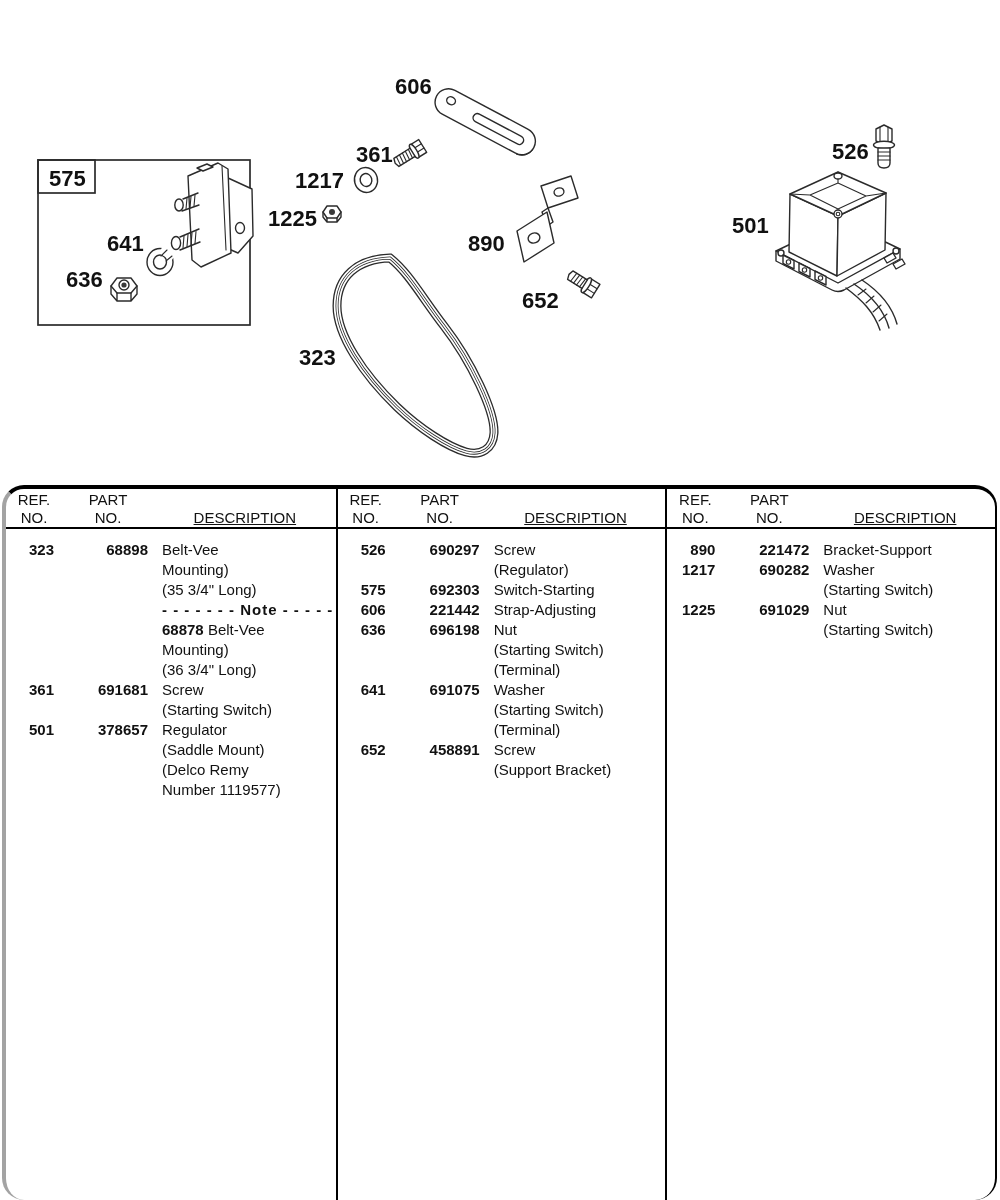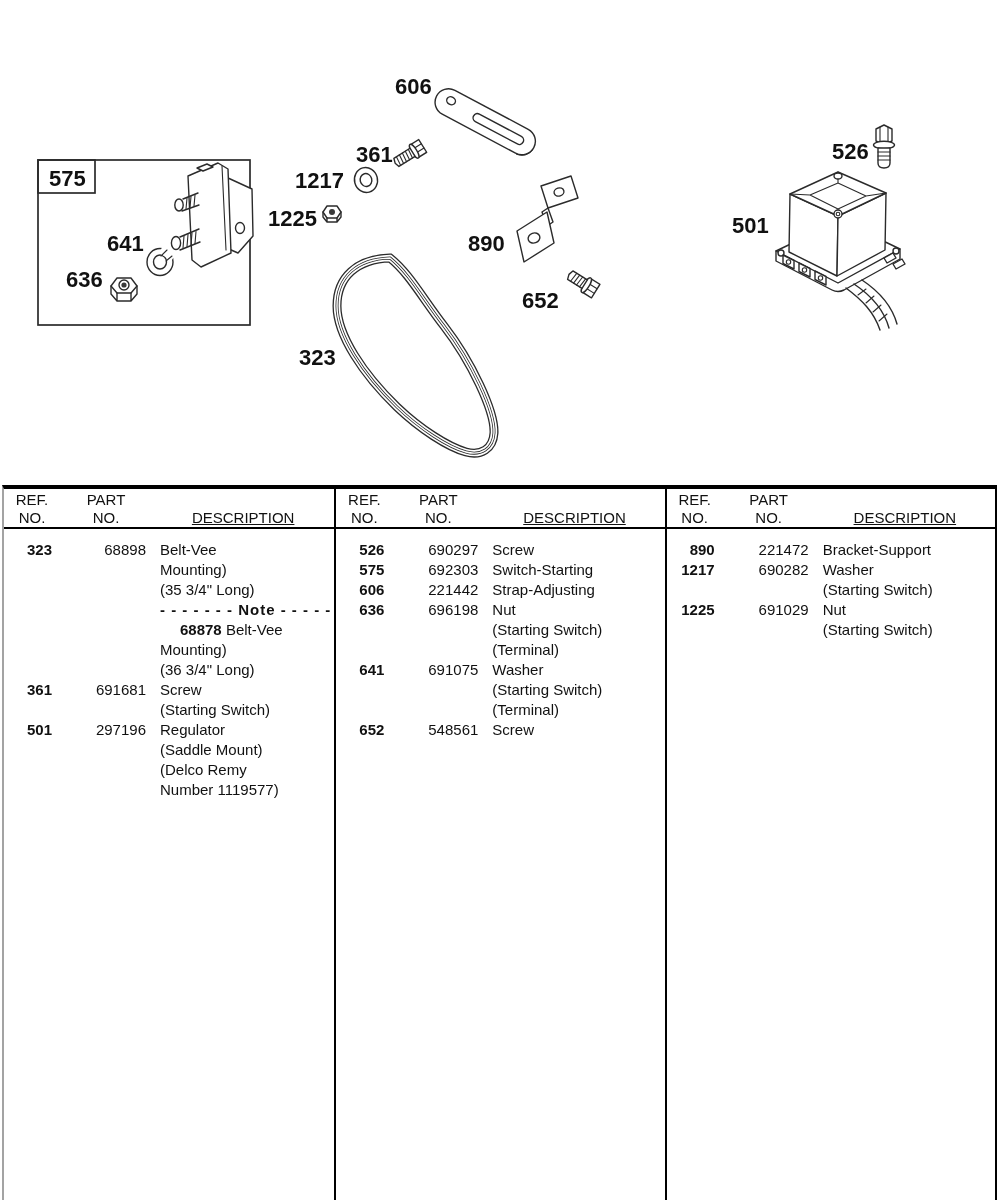--- a/index.html
+++ b/index.html
@@ -9,37 +9,37 @@
   
   .diagram { position:absolute; top:0; left:0; width:1000px; height:485px; }
   .diagram svg { display:block; }
   .plabel { font-family:"Liberation Sans", sans-serif; font-size:22px; font-weight:bold; fill:#111; }
   .ln   { fill:none; stroke:#2b2b2b; stroke-width:1.4; stroke-linejoin:round; stroke-linecap:round; }
   .lnw  { fill:#fff;  stroke:#2b2b2b; stroke-width:1.4; stroke-linejoin:round; }
   .thin { stroke-width:1.1; }
 
   
   .ptable { position:absolute; left:2px; right:3px; top:485px; bottom:0;
-            border-left:2px solid #a3a3a3; border-right:2px solid #000;
+            border-left:4px solid #a3a3a3; border-right:2px solid #000;
             border-top:4px solid #000;
-            display:grid; grid-template-columns:1fr 1fr 1fr; }
+            display:grid; grid-template-columns:1fr 1fr 1fr;border-radius:22px; }
   .pcol + .pcol { border-left:2px solid #000; }
   .phead { display:grid; grid-template-columns:56px 92px 1fr;
            height:36px; padding-top:2px; border-bottom:2px solid #000;
            font-size:15px; line-height:18px; }
   .ph-ref, .ph-part { text-align:center; }
   .ph-ref span, .ph-part span { display:block; }
   .ph-desc { align-self:end; text-align:center;text-decoration:underline; }
   .prows { padding-top:11px; font-size:15px; line-height:20px; }
   .prow  { display:grid; grid-template-columns:56px 92px 1fr; }
   .c-ref  { text-align:right; font-weight:bold; padding-right:8px; }
-  .c-part { text-align:right; font-weight:normal; padding-right:6px; }
+  .c-part { text-align:right; font-weight:bold; padding-right:6px; }
   .c-desc { padding-left:8px; }
   .c-desc.bold { font-weight:bold; letter-spacing:1px; }
-  .c-desc b { font-weight:bold;margin-left:20px; }
+  .c-desc b { font-weight:bold; }
 </style>
 </head>
 <body>
 
 <div class="diagram">
 <svg width="1000" height="485" viewBox="0 0 1000 485">
   <defs>
     <path id="beltpath" d="M 390,258 C 357,259 337,277 337,306 C 337,335 363,374 397,407 C 420,429 448,447 466,452 C 481,456 493,449 494,433 C 495,411 471,361 444,326 C 423,299 409,273 390,258 Z"></path>
   </defs>
 
@@ -236,21 +236,21 @@
           <span class="c-part">691681</span>
           <span class="c-desc">Screw</span>
         </div>
       <div class="prow">
           <span class="c-ref"></span>
           <span class="c-part"></span>
           <span class="c-desc">(Starting Switch)</span>
         </div>
       <div class="prow">
           <span class="c-ref">501</span>
-          <span class="c-part">297196</span>
+          <span class="c-part">378657</span>
           <span class="c-desc">Regulator</span>
         </div>
       <div class="prow">
           <span class="c-ref"></span>
           <span class="c-part"></span>
           <span class="c-desc">(Saddle Mount)</span>
         </div>
       <div class="prow">
           <span class="c-ref"></span>
           <span class="c-part"></span>
@@ -276,20 +276,25 @@
         </div>
       <div class="ph-desc">DESCRIPTION</div>
     </div>
     <div class="prows">
       <div class="prow">
           <span class="c-ref">526</span>
           <span class="c-part">690297</span>
           <span class="c-desc">Screw</span>
         </div>
       <div class="prow">
+          <span class="c-ref"></span>
+          <span class="c-part"></span>
+          <span class="c-desc">(Regulator)</span>
+        </div>
+      <div class="prow">
           <span class="c-ref">575</span>
           <span class="c-part">692303</span>
           <span class="c-desc">Switch-Starting</span>
         </div>
       <div class="prow">
           <span class="c-ref">606</span>
           <span class="c-part">221442</span>
           <span class="c-desc">Strap-Adjusting</span>
         </div>
       <div class="prow">
@@ -317,22 +322,27 @@
           <span class="c-part"></span>
           <span class="c-desc">(Starting Switch)</span>
         </div>
       <div class="prow">
           <span class="c-ref"></span>
           <span class="c-part"></span>
           <span class="c-desc">(Terminal)</span>
         </div>
       <div class="prow">
           <span class="c-ref">652</span>
-          <span class="c-part">548561</span>
+          <span class="c-part">458891</span>
           <span class="c-desc">Screw</span>
+        </div>
+      <div class="prow">
+          <span class="c-ref"></span>
+          <span class="c-part"></span>
+          <span class="c-desc">(Support Bracket)</span>
         </div>
     </div>
   </div>
 
   <div class="pcol">
     <div class="phead">
       <div class="ph-ref">
           <span>REF.</span>
           <span>NO.</span>
         </div>

